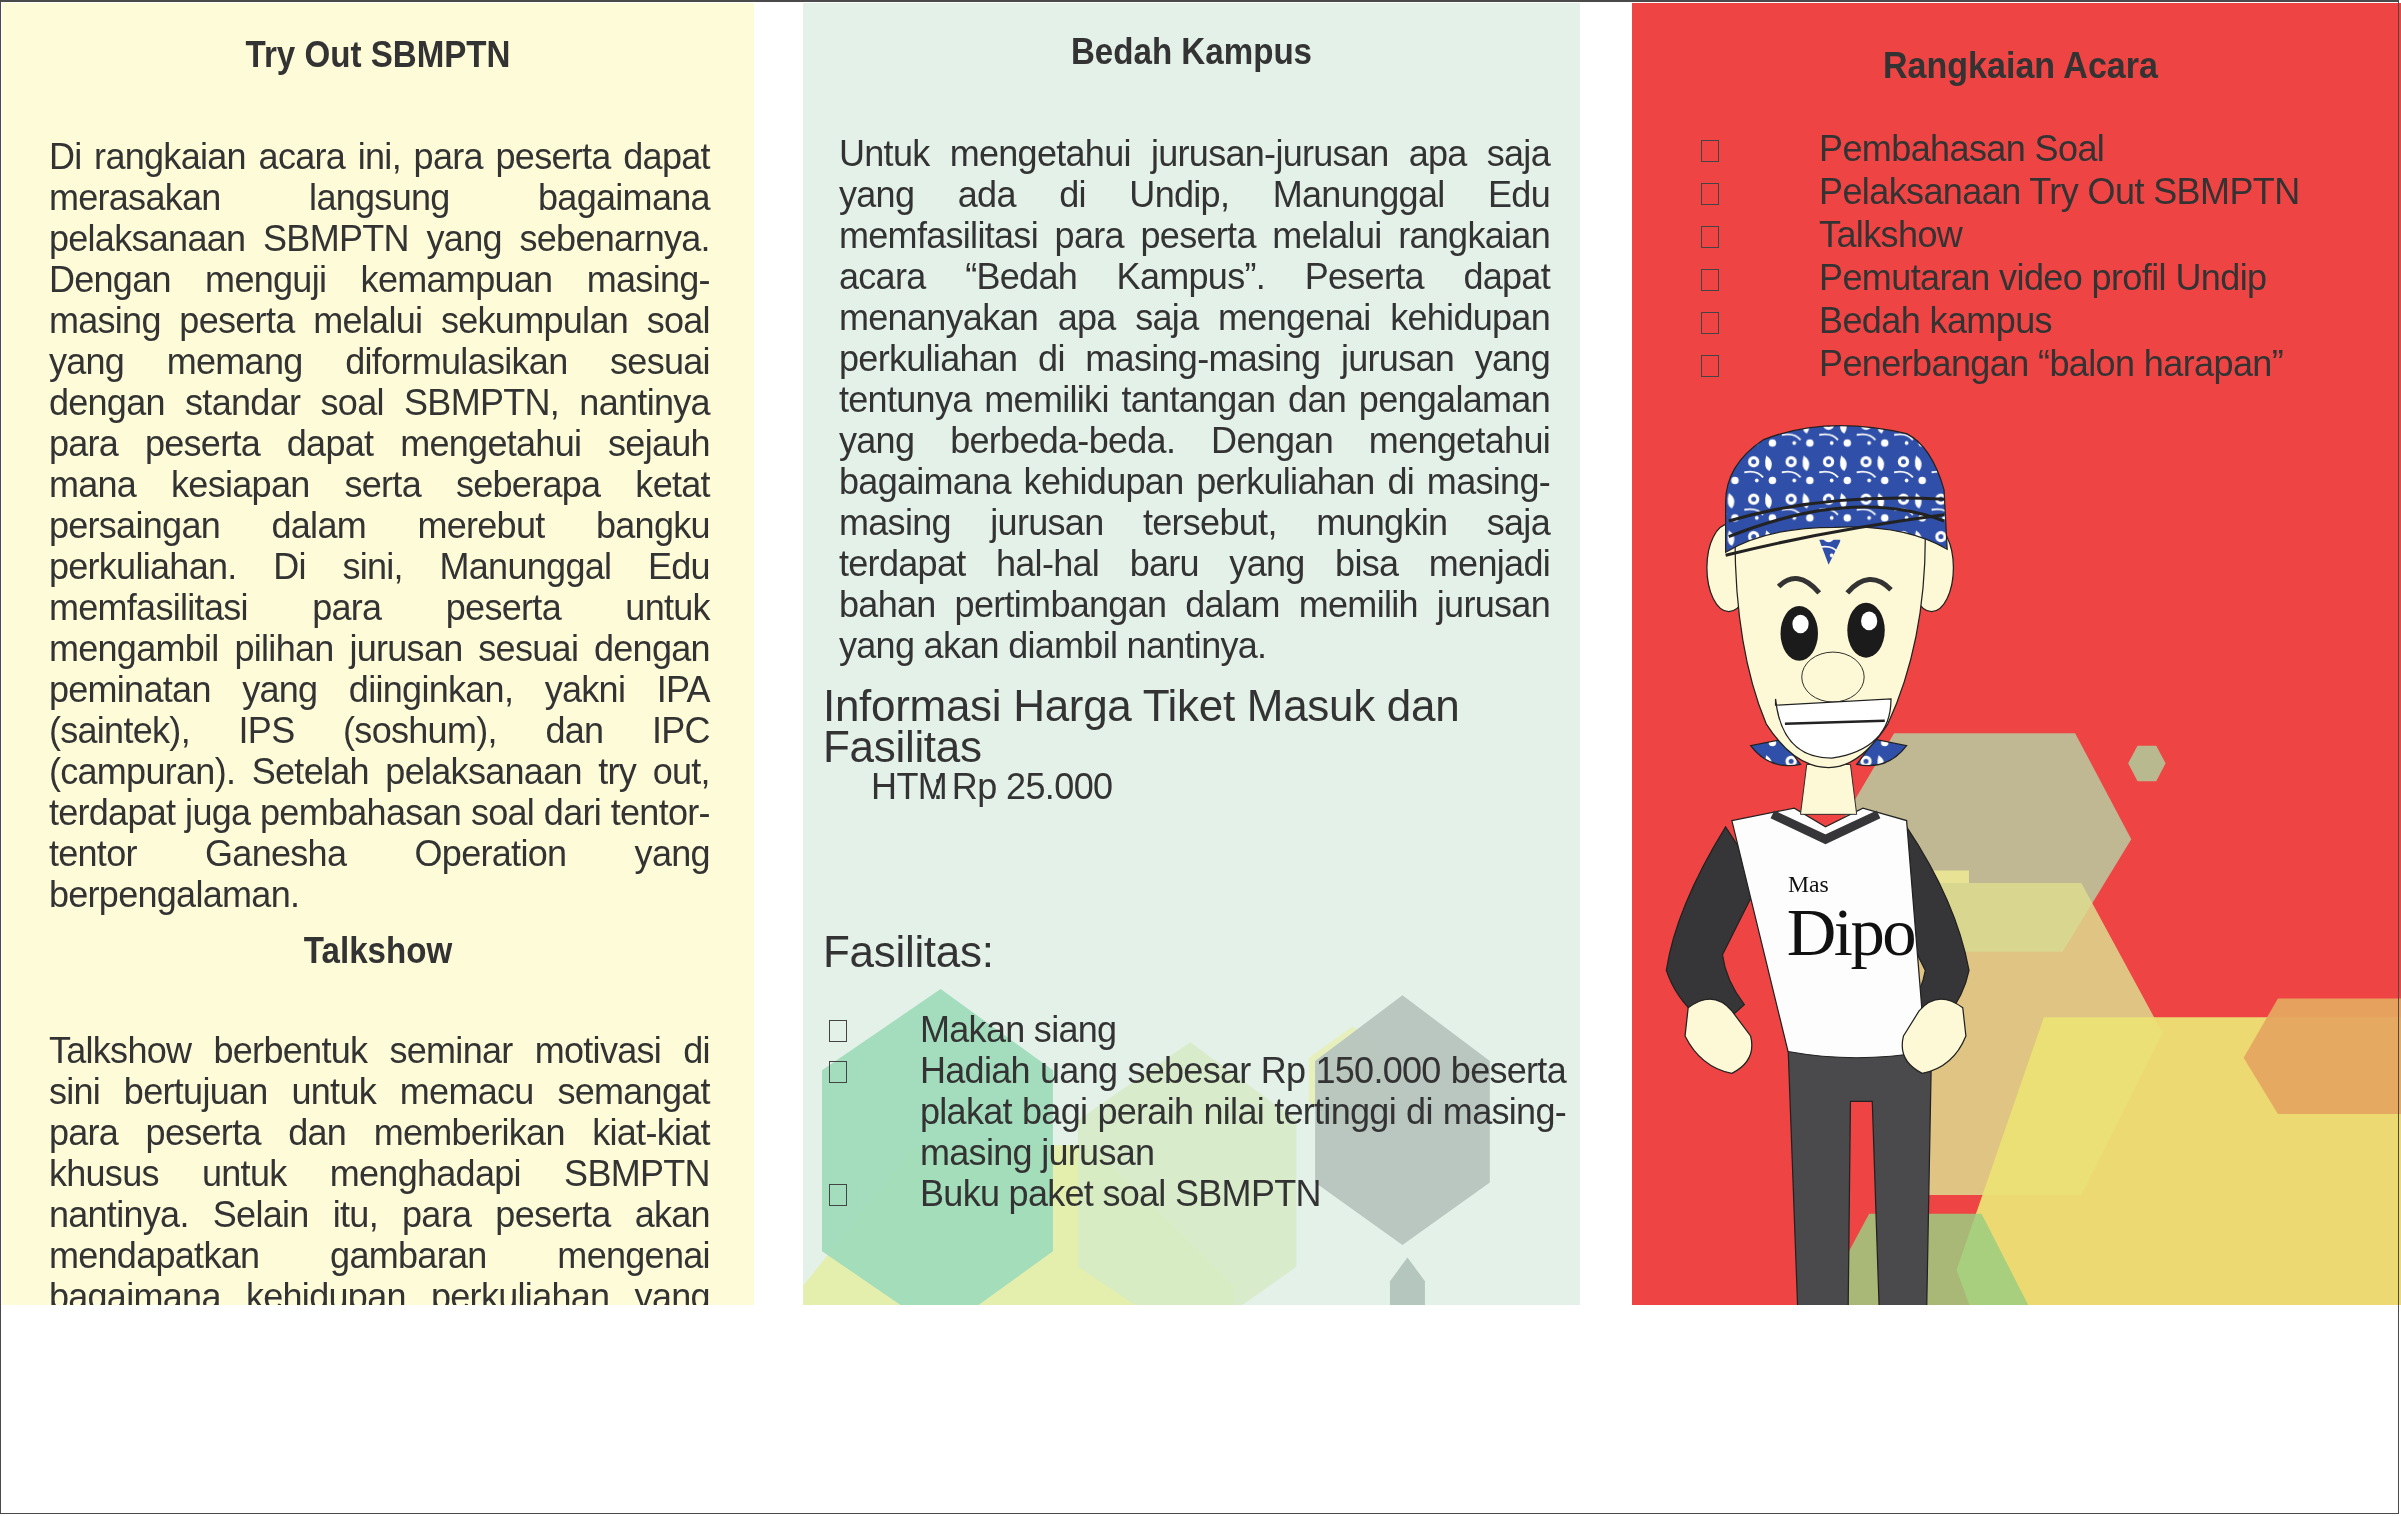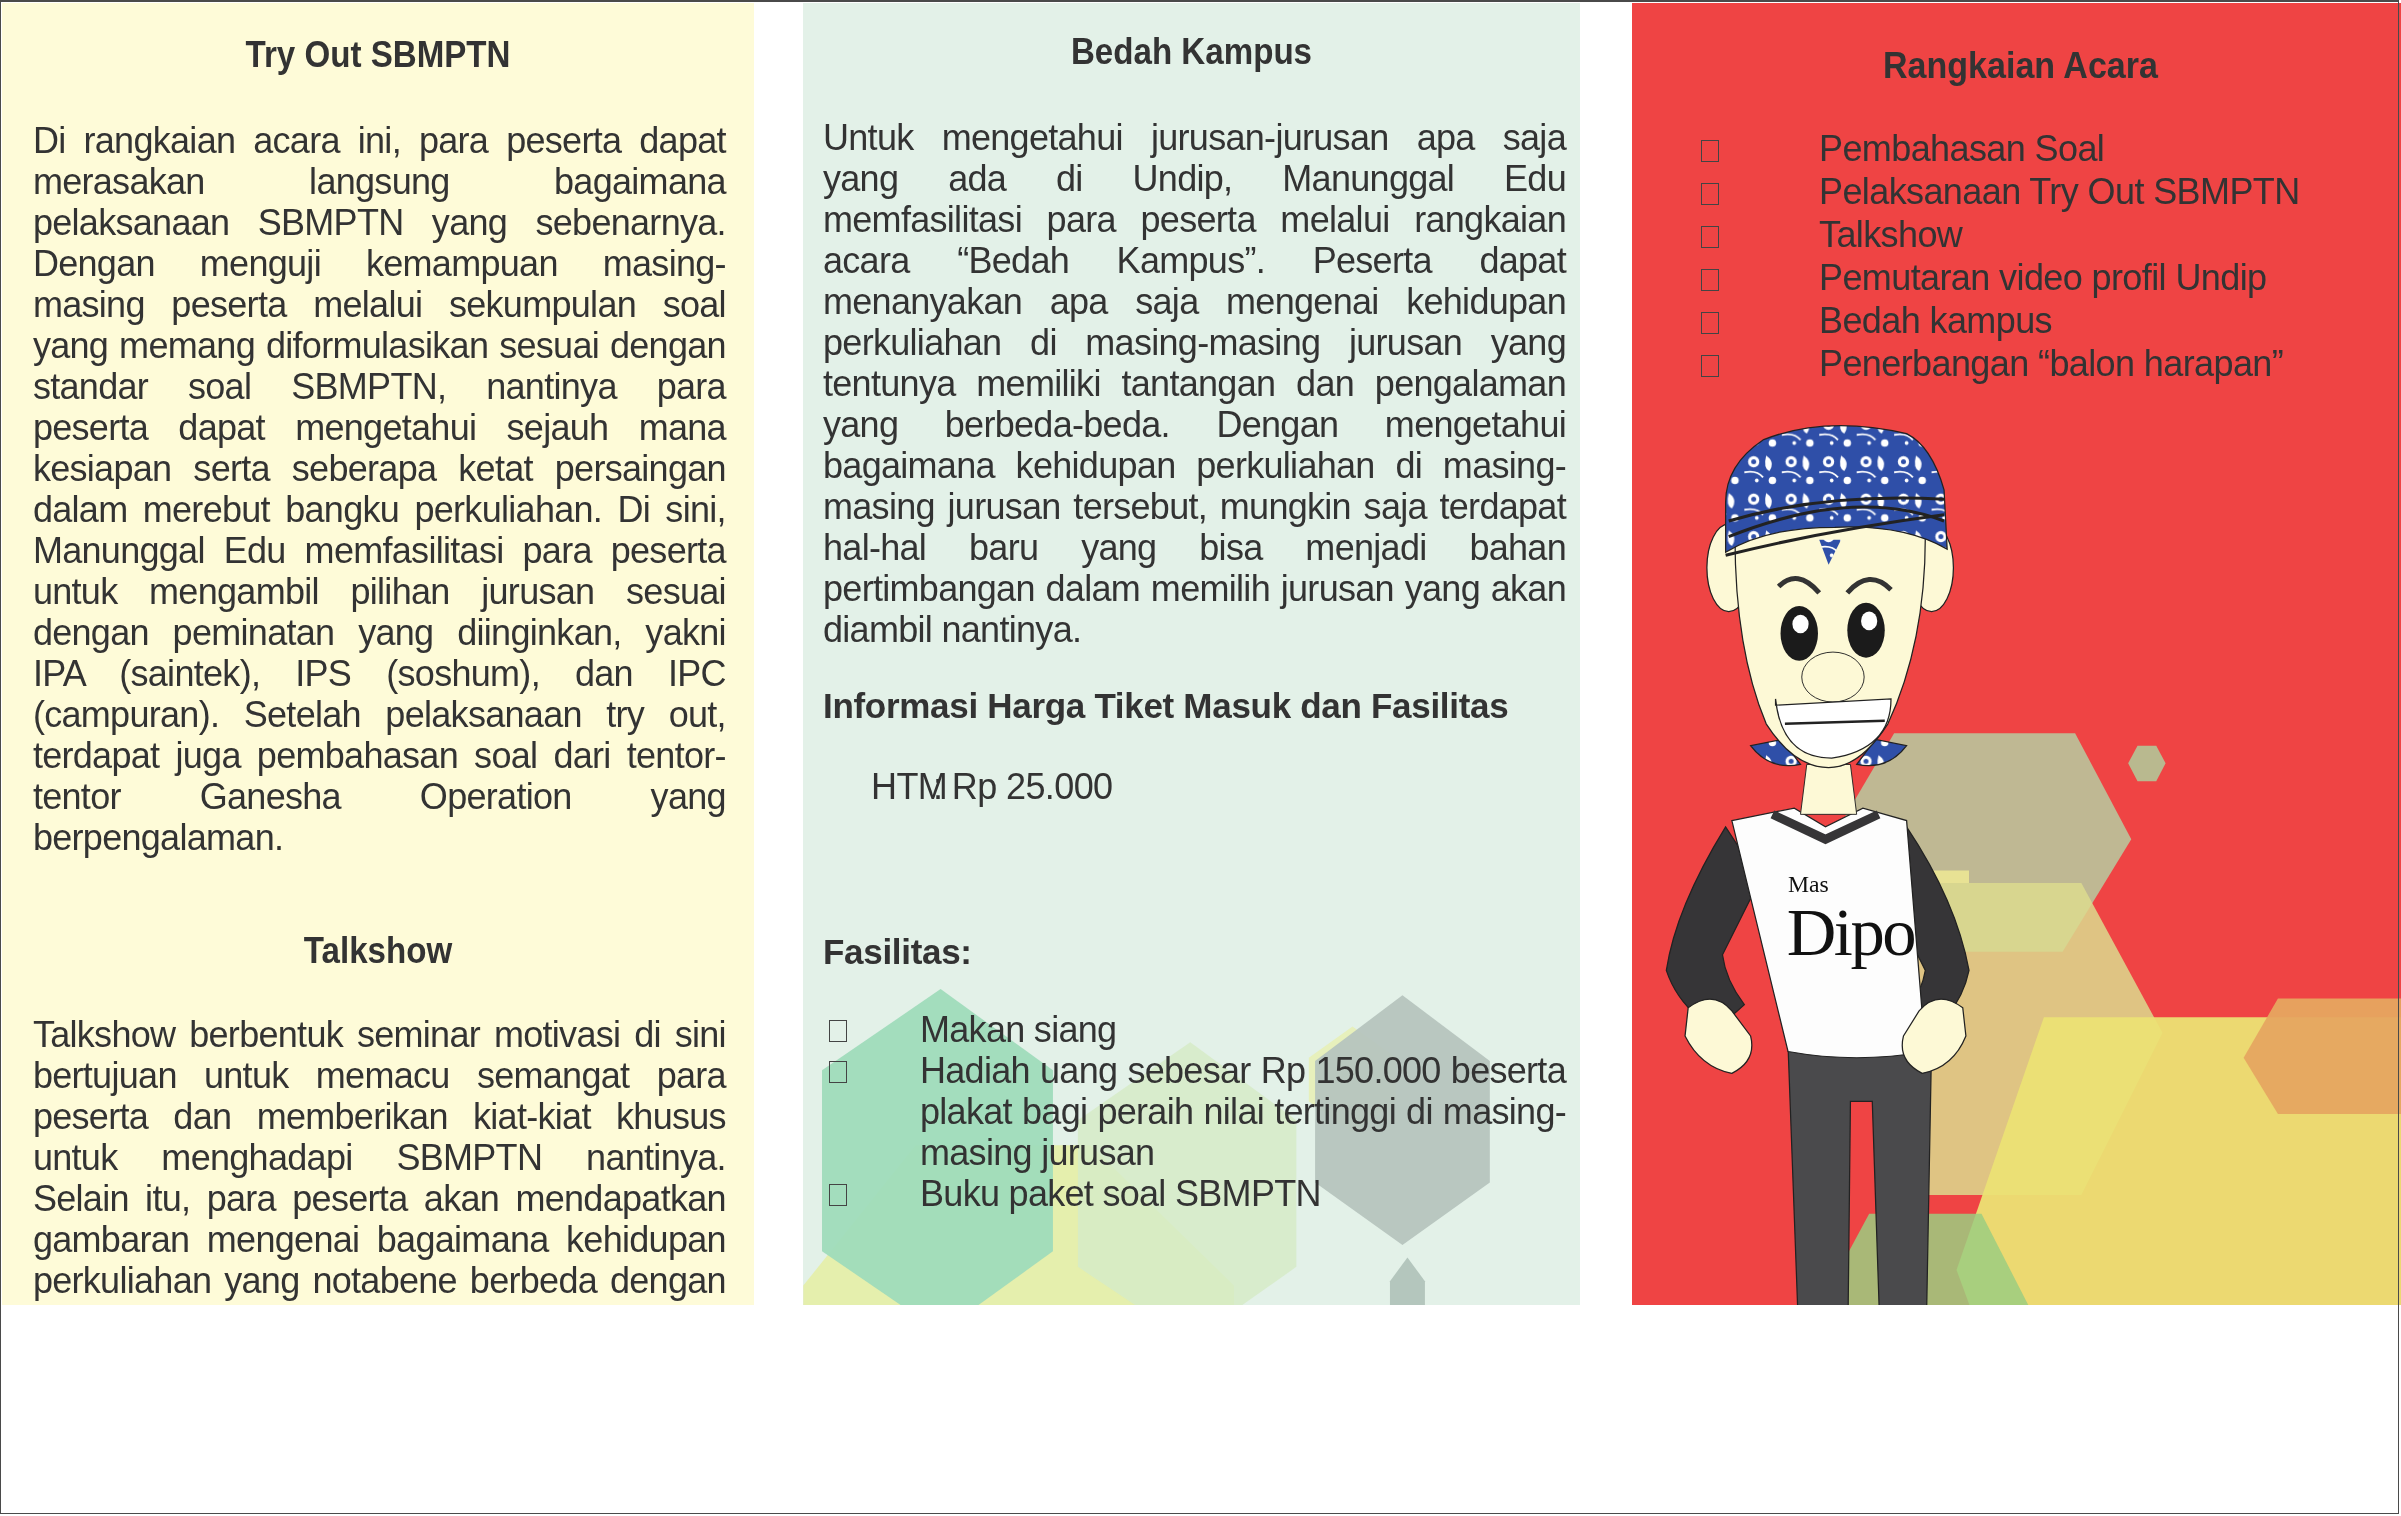--- a/index.html
+++ b/index.html
@@ -23,22 +23,22 @@
   .content { position:absolute; z-index:5; }
 
   h2 {
     margin:0; font-weight:bold; font-size:36px; line-height:41px;
     text-align:center; transform:scaleX(0.92);
   }
   .body {
     font-size:36px; line-height:41px; text-align:justify;
     text-align-last:left; letter-spacing:-0.7px;
   }
-  .body p { margin:0; }
-  .hd-left { font-weight:bold; font-size:35px; line-height:41px; margin:0; letter-spacing:-0.3px;}
+  .body p { margin:16px; }
+  .hd-left { font-weight:normal; font-size:44px; line-height:41px; margin:0; letter-spacing:-0.3px;}
   .bullet-list { list-style:none; margin:0; padding:0; }
   .bullet-list li { position:relative; }
   .box {
     position:absolute; width:17.5px; height:22.5px; border:1.2px solid #444;
     box-sizing:border-box; background:transparent;
   }
   .char { position:absolute; z-index:4; }
 </style>
 </head>
 <body>

